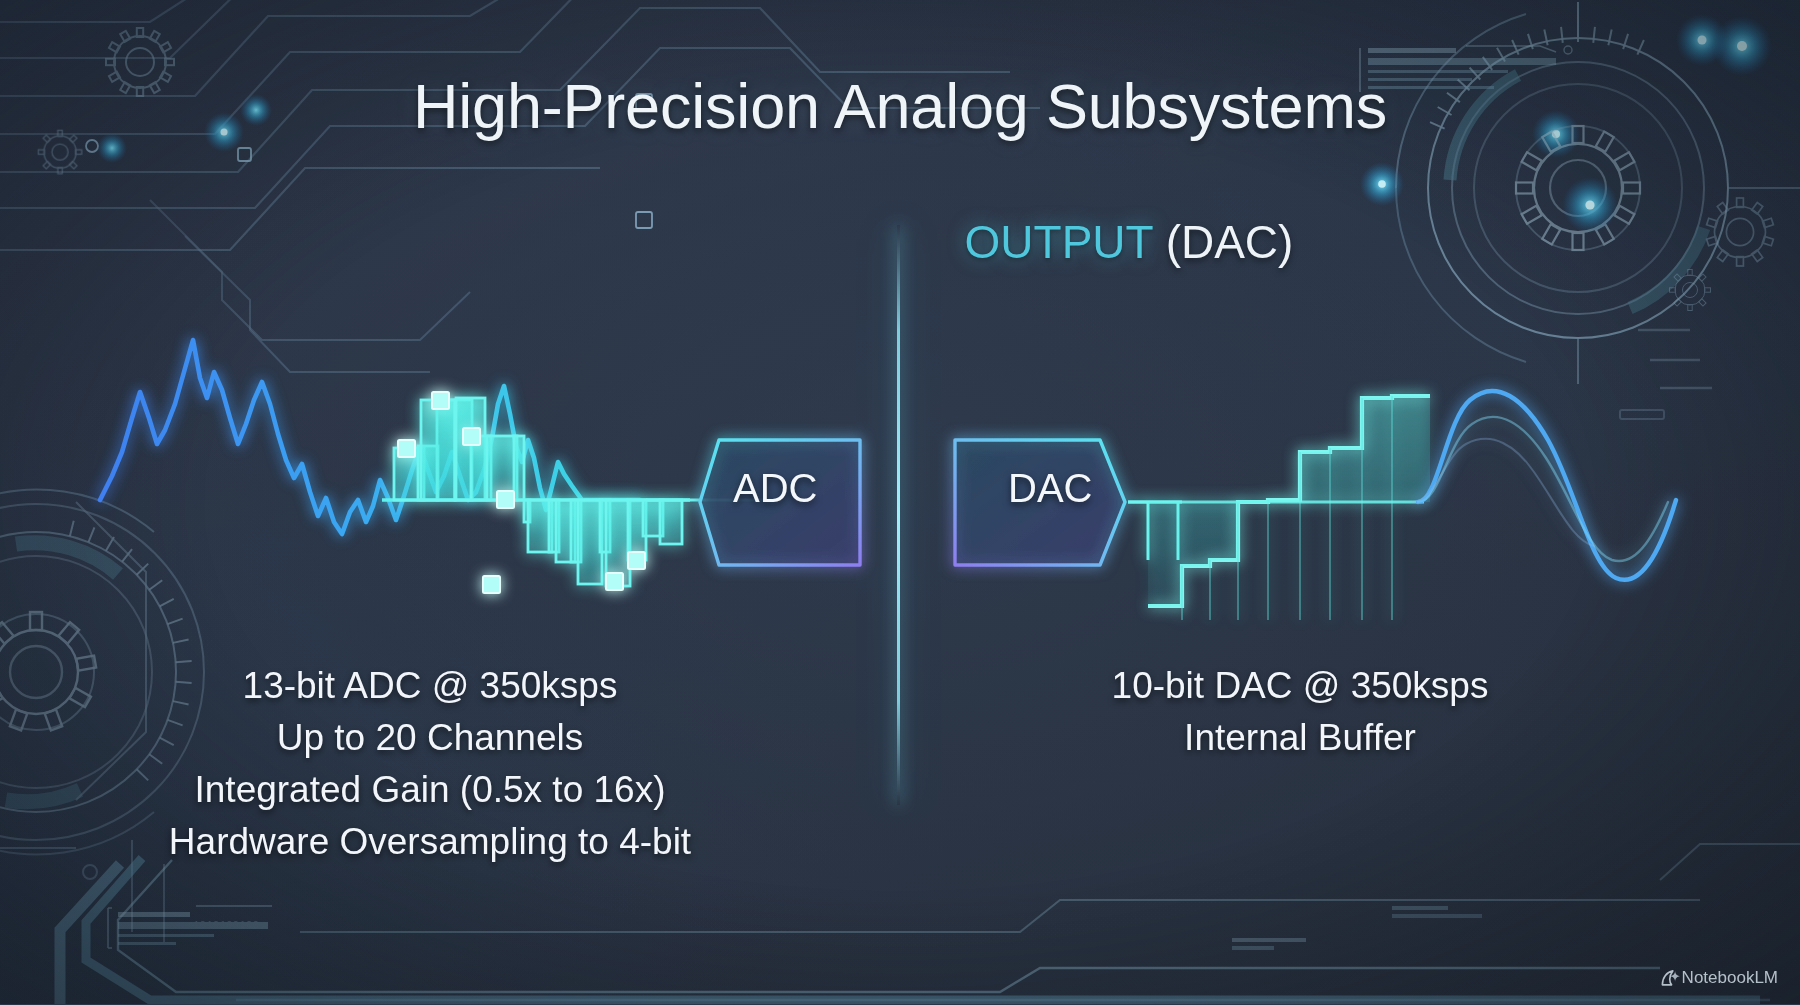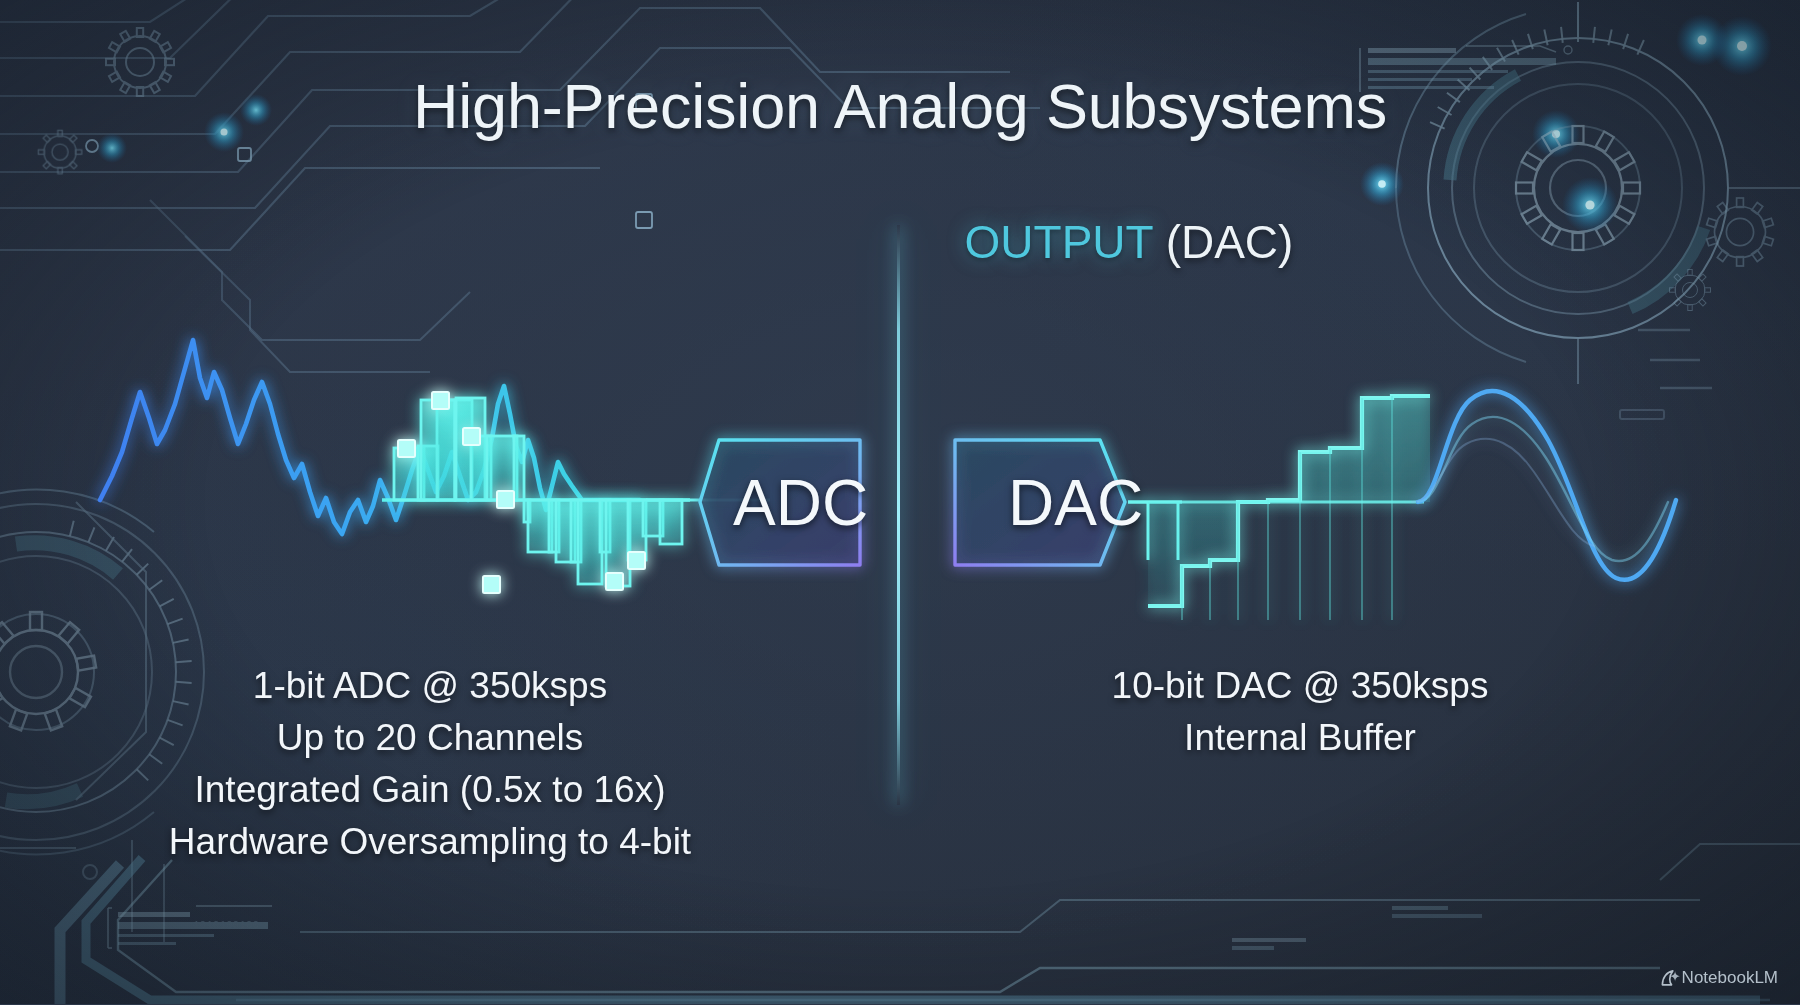--- a/index.html
+++ b/index.html
@@ -62,21 +62,21 @@
     position:absolute; top:660px;
     font-size:37px; line-height:52px;
     color:#f2f6fa; text-align:center; white-space:nowrap;
     text-shadow:0 3px 6px rgba(0,0,0,.55);
   }
   #bullets-left{ left:430px; transform:translateX(-50%); }
   #bullets-right{ left:1300px; transform:translateX(-50%); }
 
   
   .blk-label{
-    position:absolute; font-size:64px; color:#f4f8fb;
+    position:absolute; font-size:40px; color:#f4f8fb;
     text-shadow:0 3px 7px rgba(0,0,0,.6);
   }
   #label-adc{ left:733px; top:466px; }
   #label-dac{ left:968px; top:466px;margin-left:40px; }
 
   
   #watermark{
     position:absolute; right:22px; bottom:16px;
     display:flex; align-items:center; 
     color:#c9d6e0; font-size:17px; opacity:.88;
@@ -517,21 +517,21 @@
 
     <g filter="url(#glowStrong)">
       <line x1="1362" y1="396" x2="1430" y2="396" stroke="#d6fffb" stroke-width="3.6" opacity=".9"></line>
     </g>
   </svg>
 
   <div id="label-adc" class="blk-label">ADC</div>
   <div id="label-dac" class="blk-label">DAC</div>
 
   <div id="bullets-left" class="bullets">
-    <div>1-bit ADC @ 350ksps</div>
+    <div>13-bit ADC @ 350ksps</div>
     <div>Up to 20 Channels</div>
     <div>Integrated Gain (0.5x to 16x)</div>
     <div>Hardware Oversampling to 4-bit</div>
   </div>
   <div id="bullets-right" class="bullets">
     <div>10-bit DAC @ 350ksps</div>
     <div>Internal Buffer</div>
   </div>
 
   <div id="watermark">

